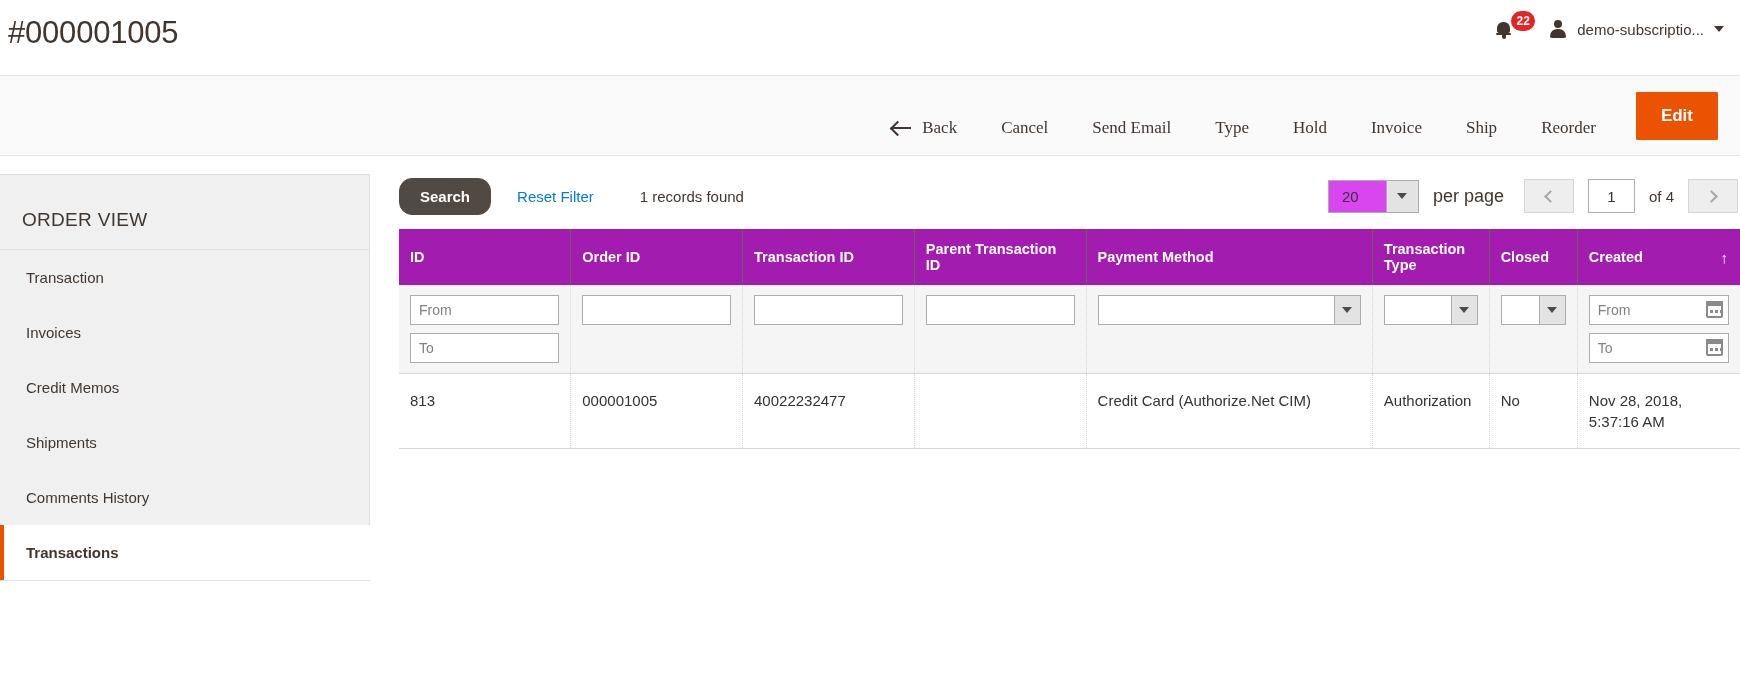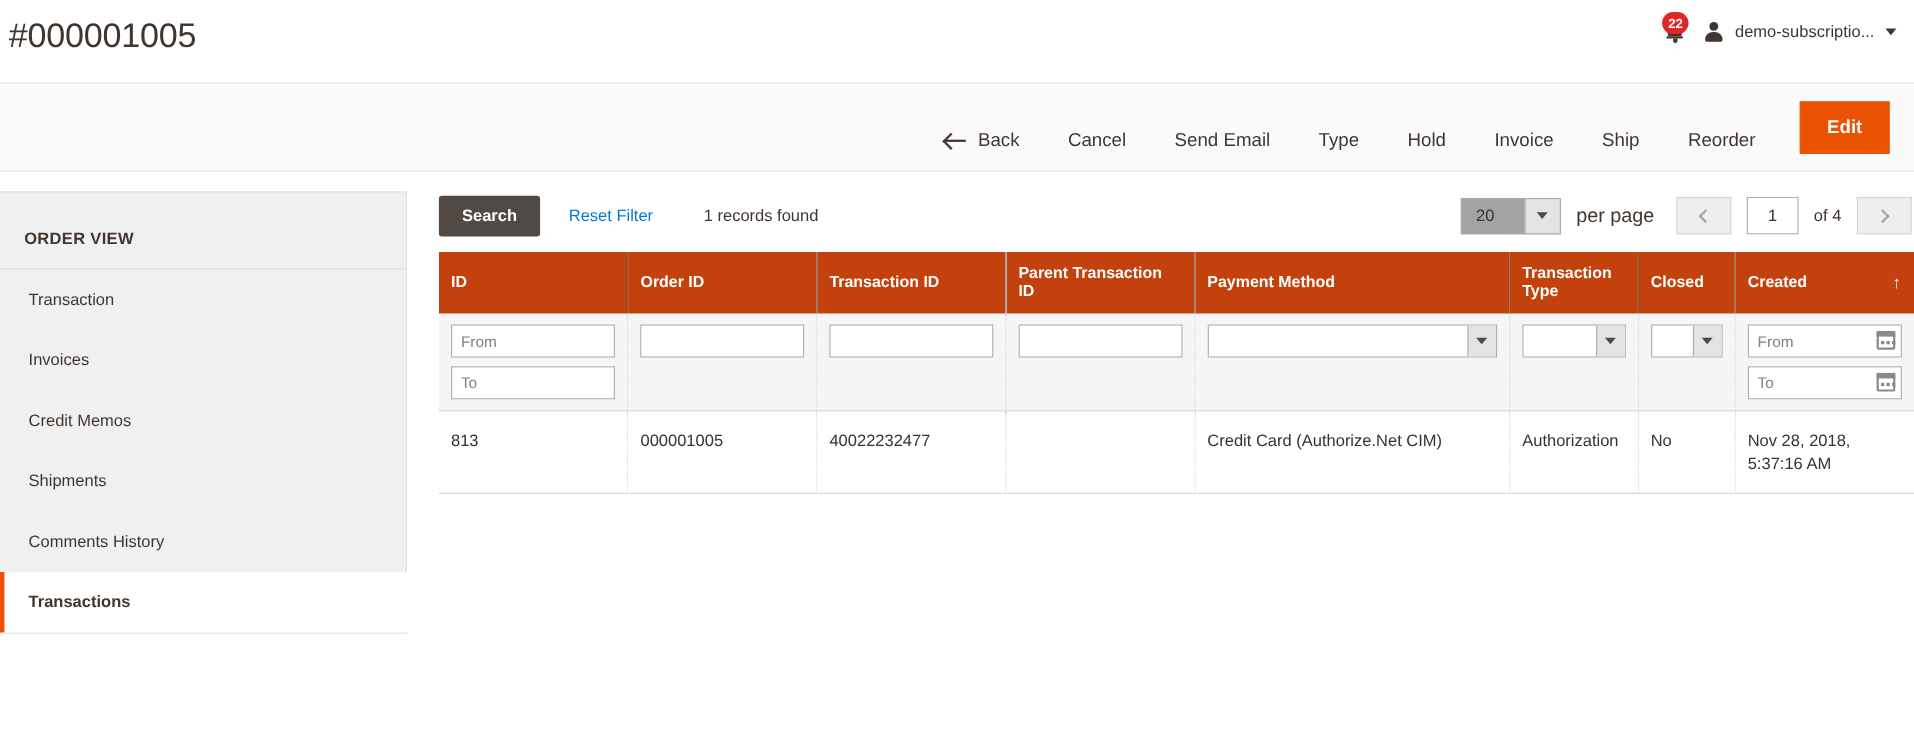--- a/index.html
+++ b/index.html
@@ -30,21 +30,21 @@
   .header-right {
     position: absolute;
     right: 14px; top: 14px;
     display: flex;
     align-items: center;
     gap: 16px;
   }
   .notif {
     position: relative;
     width: 34px; height: 30px;
-    display: flex; align-items: center; justify-content: flex-end;
+    display: flex; align-items: center; justify-content: flex-start;
     cursor: pointer;
   }
   .bell {
     width: 15px; height: 16px;
     position: relative;
   }
   .bell:before {
     content: "";
     position: absolute;
     left: 1px; top: 1px;
@@ -126,21 +126,21 @@
     border-bottom: 1px solid #e3e3e3;
     display: flex;
     align-items: center;
     justify-content: flex-end;
     padding-right: 22px;
     gap: 0px;
   }
   .action-btn {
     background: none;
     border: none;
-    font-family: Liberation Sans, sans-serif;
+    font-family: Liberation Serif, serif;
     font-size: 17px;
     color: #41362f;
     padding: 8px 22px;
     cursor: pointer;
     white-space: nowrap;
     display: flex;
     align-items: center;
     gap: 11px;
     margin-top: 24px;
   }
@@ -185,22 +185,22 @@
   }
   .sidebar {
     width: 370px;
     flex: 0 0 370px;
     background: #f0f0f0;
     border: 1px solid #e0e0e0;
     border-left: none;
     margin-top: 18px;
   }
   .sidebar-title {
-    font-size: 15px;
-    font-weight: bold;
+    font-size: 19px;
+    font-weight: normal;
     color: #41362f;
     padding: 34px 22px 18px 22px;
     letter-spacing: 0.3px;
     border-bottom: 1px solid #e0e0e0;
   }
   .sidebar-item {
     font-size: 15px;
     color: #41362f;
     padding: 19px 22px;
     cursor: pointer;
@@ -228,21 +228,21 @@
   }
   .search-btn {
     background: #514943;
     color: #ffffff;
     border: 1px solid #514943;
     font-family: inherit;
     font-size: 15px;
     font-weight: bold;
     padding: 9px 20px;
     cursor: pointer;
-    border-radius: 3px;
+    border-radius: 13px;
   }
   .reset-link {
     color: #007bdb;
     font-size: 15px;
     margin-left: 26px;
     cursor: pointer;
     text-decoration: none;
   }
   .records-found {
     font-size: 15px;
@@ -252,21 +252,21 @@
   .pager {
     margin-left: auto;
     display: flex;
     align-items: center;
     gap: 0;
   }
   .select-wrap {
     display: flex;
     height: 33px;
     border: 1px solid #adadad;
-    background: #a3a3a3;
+    background: #d946ef;
     cursor: pointer;
   }
   .select-value {
     width: 57px;
     display: flex;
     align-items: center;
     padding-left: 13px;
     font-size: 15px;
     color: #333;
   }
@@ -322,21 +322,21 @@
   }
 
   
   .grid {
     width: 100%;
     border-collapse: collapse;
     table-layout: fixed;
     margin-top: 9px;
   }
   .grid th {
-    background: #c2410c;
+    background: #a21caf;
     color: #ffffff;
     font-size: 14.5px;
     font-weight: bold;
     text-align: left;
     padding: 12px 12px 12px 11px;
     vertical-align: middle;
     border-right: 1px solid #6c6259;
     height: 56px;
     position: relative;
     cursor: pointer;

